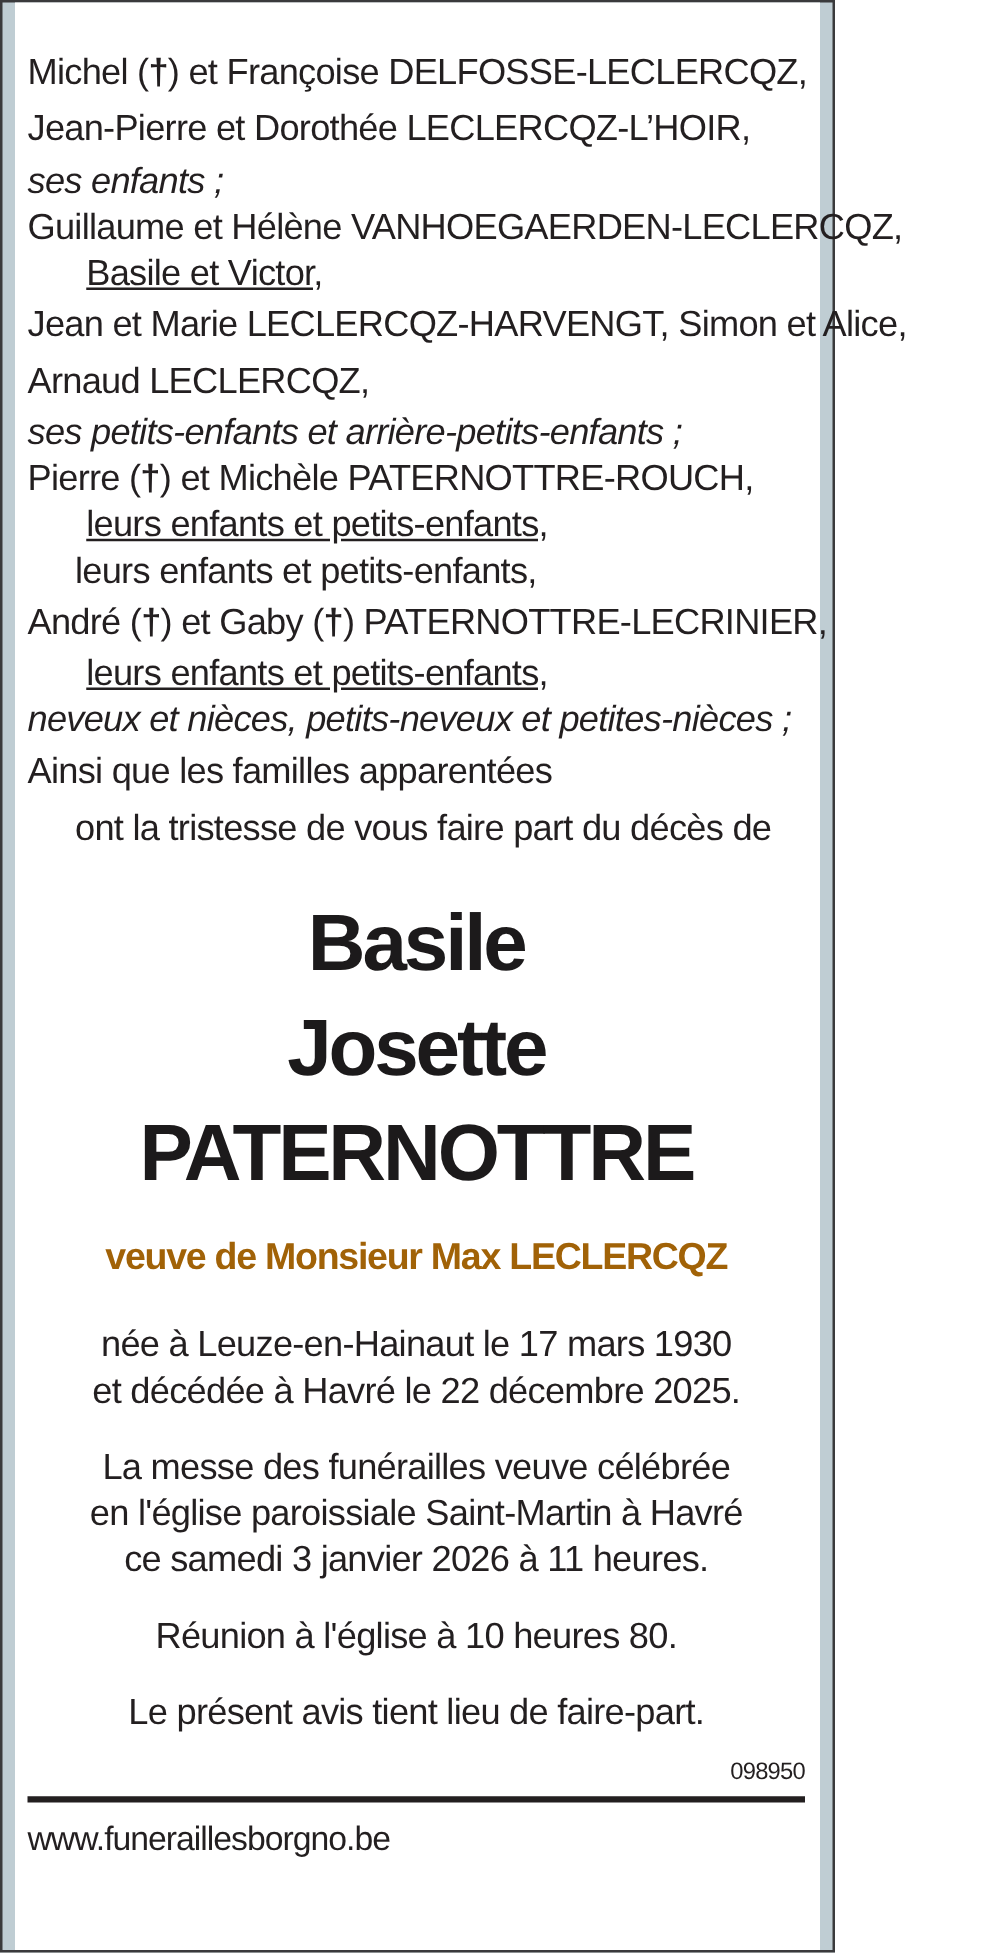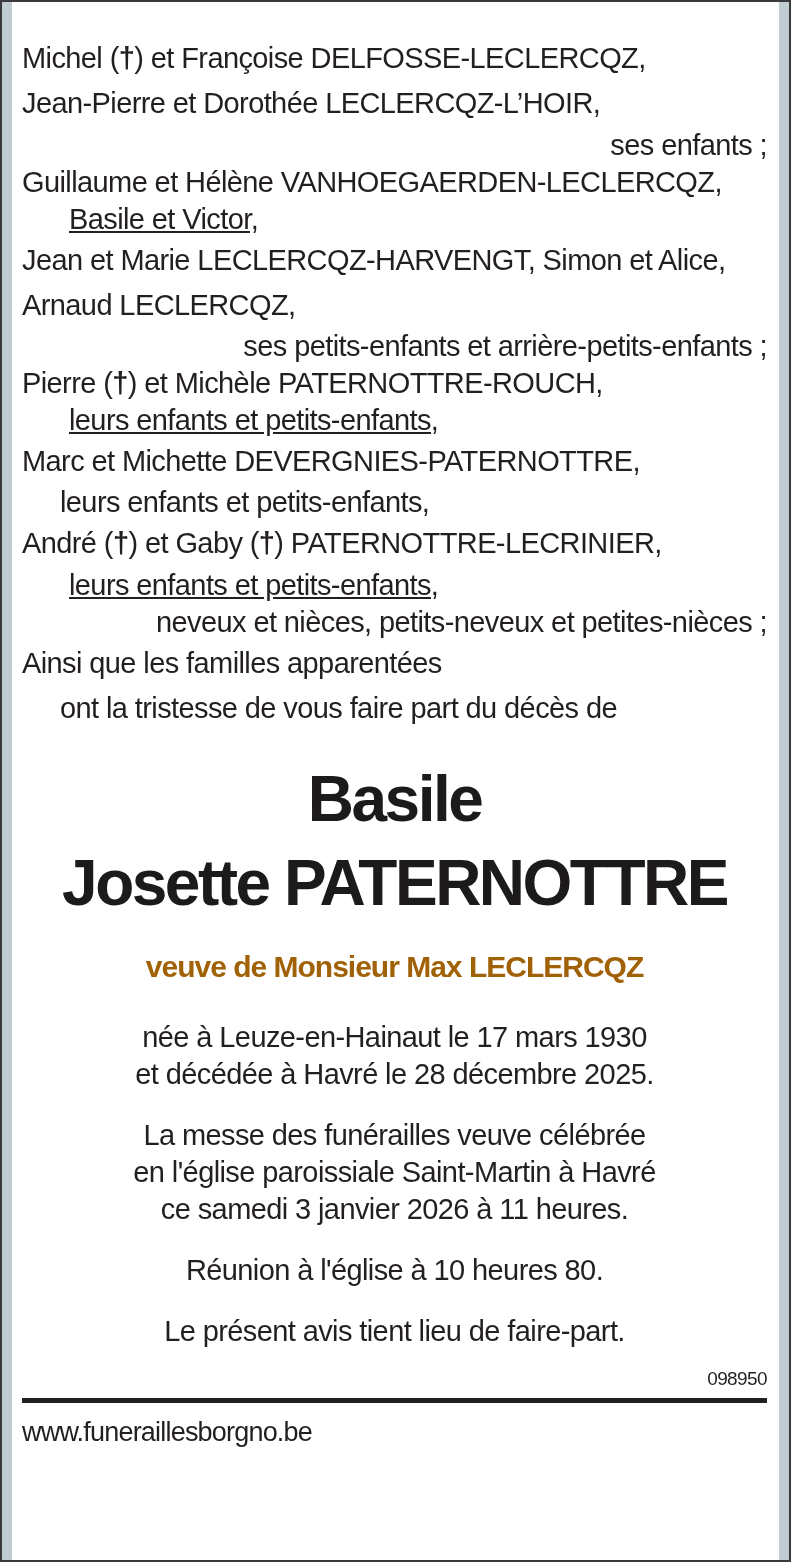--- a/index.html
+++ b/index.html
@@ -1,40 +1,40 @@
 <!DOCTYPE html>
 <html><head>
 <meta charset="utf-8">
 <style>
   html, body { margin: 0; padding: 0; background: #ffffff; }
   body { width: 791px; height: 1562px; overflow: hidden; }
   .frame {
     position: absolute; left: 0; top: 0;
-    width: 791px; height: 1562px;
+    width: 668px; height: 1562px;
     box-sizing: border-box;
     border: 2px solid #3a3a3c;
     background: #bfcdd3;
   }
   .paper {
     position: absolute; left: 10px; top: 0; right: 10px; bottom: 0;
     background: #ffffff;
   }
   .content {
     position: absolute; left: 10px; right: 12px; top: 34px;
     font-family: "Liberation Sans", sans-serif;
     color: #231f20;
     letter-spacing: -0.6px;
   }
   .line {
     font-size: 29px;
     line-height: 45.3px;
     white-space: nowrap;
     transform-origin: left center;
   }
-  .line.right { text-align: right; }
+  .line.right { text-align: left; font-style: italic; }
   .line.tight { line-height: 37px; }
   .indent1 { padding-left: 47px; text-decoration: underline; }
   .indent2 { padding-left: 38px; }
   .cross { font-weight: bold; }
 
   .name-block { text-align: center; margin-top: 26px; }
   .title-line {
     font-size: 64px; font-weight: bold; line-height: 84px;
     letter-spacing: -2.5px; color: #1c1a1b;
   }
@@ -69,38 +69,37 @@
         <div class="line"><span>Michel (</span><span class="cross">†</span><span>) et Françoise DELFOSSE-LECLERCQZ,</span></div>
         <div class="line">Jean-Pierre et Dorothée LECLERCQZ-L’HOIR,</div>
         <div class="line right tight">ses enfants ;</div>
         <div class="line tight">Guillaume et Hélène VANHOEGAERDEN-LECLERCQZ,</div>
         <div class="line indent1 tight">Basile et Victor,</div>
         <div class="line">Jean et Marie LECLERCQZ-HARVENGT, Simon et Alice,</div>
         <div class="line">Arnaud LECLERCQZ,</div>
         <div class="line right tight">ses petits-enfants et arrière-petits-enfants ;</div>
         <div class="line tight"><span>Pierre (</span><span class="cross">†</span><span>) et Michèle PATERNOTTRE-ROUCH,</span></div>
         <div class="line indent1 tight">leurs enfants et petits-enfants,</div>
-        <div class="line">Marc et Michette DEVERGNIES-PATERNOTTRE,</div>
         <div class="line indent2 tight">leurs enfants et petits-enfants,</div>
         <div class="line"><span>André (</span><span class="cross">†</span><span>) et Gaby (</span><span class="cross">†</span><span>) PATERNOTTRE-LECRINIER,</span></div>
         <div class="line indent1 tight">leurs enfants et petits-enfants,</div>
         <div class="line right tight">neveux et nièces, petits-neveux et petites-nièces ;</div>
         <div class="line">Ainsi que les familles apparentées</div>
         <div class="line indent2">ont la tristesse de vous faire part du décès de</div>
       </div>
 
       <div class="name-block">
         <div class="title-line">Basile</div>
         <div class="title-line">Josette PATERNOTTRE</div>
         <div class="widow">veuve de Monsieur Max LECLERCQZ</div>
       </div>
 
       <div class="para p1">
         <div>née à Leuze-en-Hainaut le 17 mars 1930</div>
-        <div>et décédée à Havré le 28 décembre 2025.</div>
+        <div>et décédée à Havré le 22 décembre 2025.</div>
       </div>
 
       <div class="para p2">
         <div>La messe des funérailles veuve célébrée</div>
         <div>en l'église paroissiale Saint-Martin à Havré</div>
         <div>ce samedi 3 janvier 2026 à 11 heures.</div>
       </div>
 
       <div class="para p3">Réunion à l'église à 10 heures 80.</div>
       <div class="para p4">Le présent avis tient lieu de faire-part.</div>

